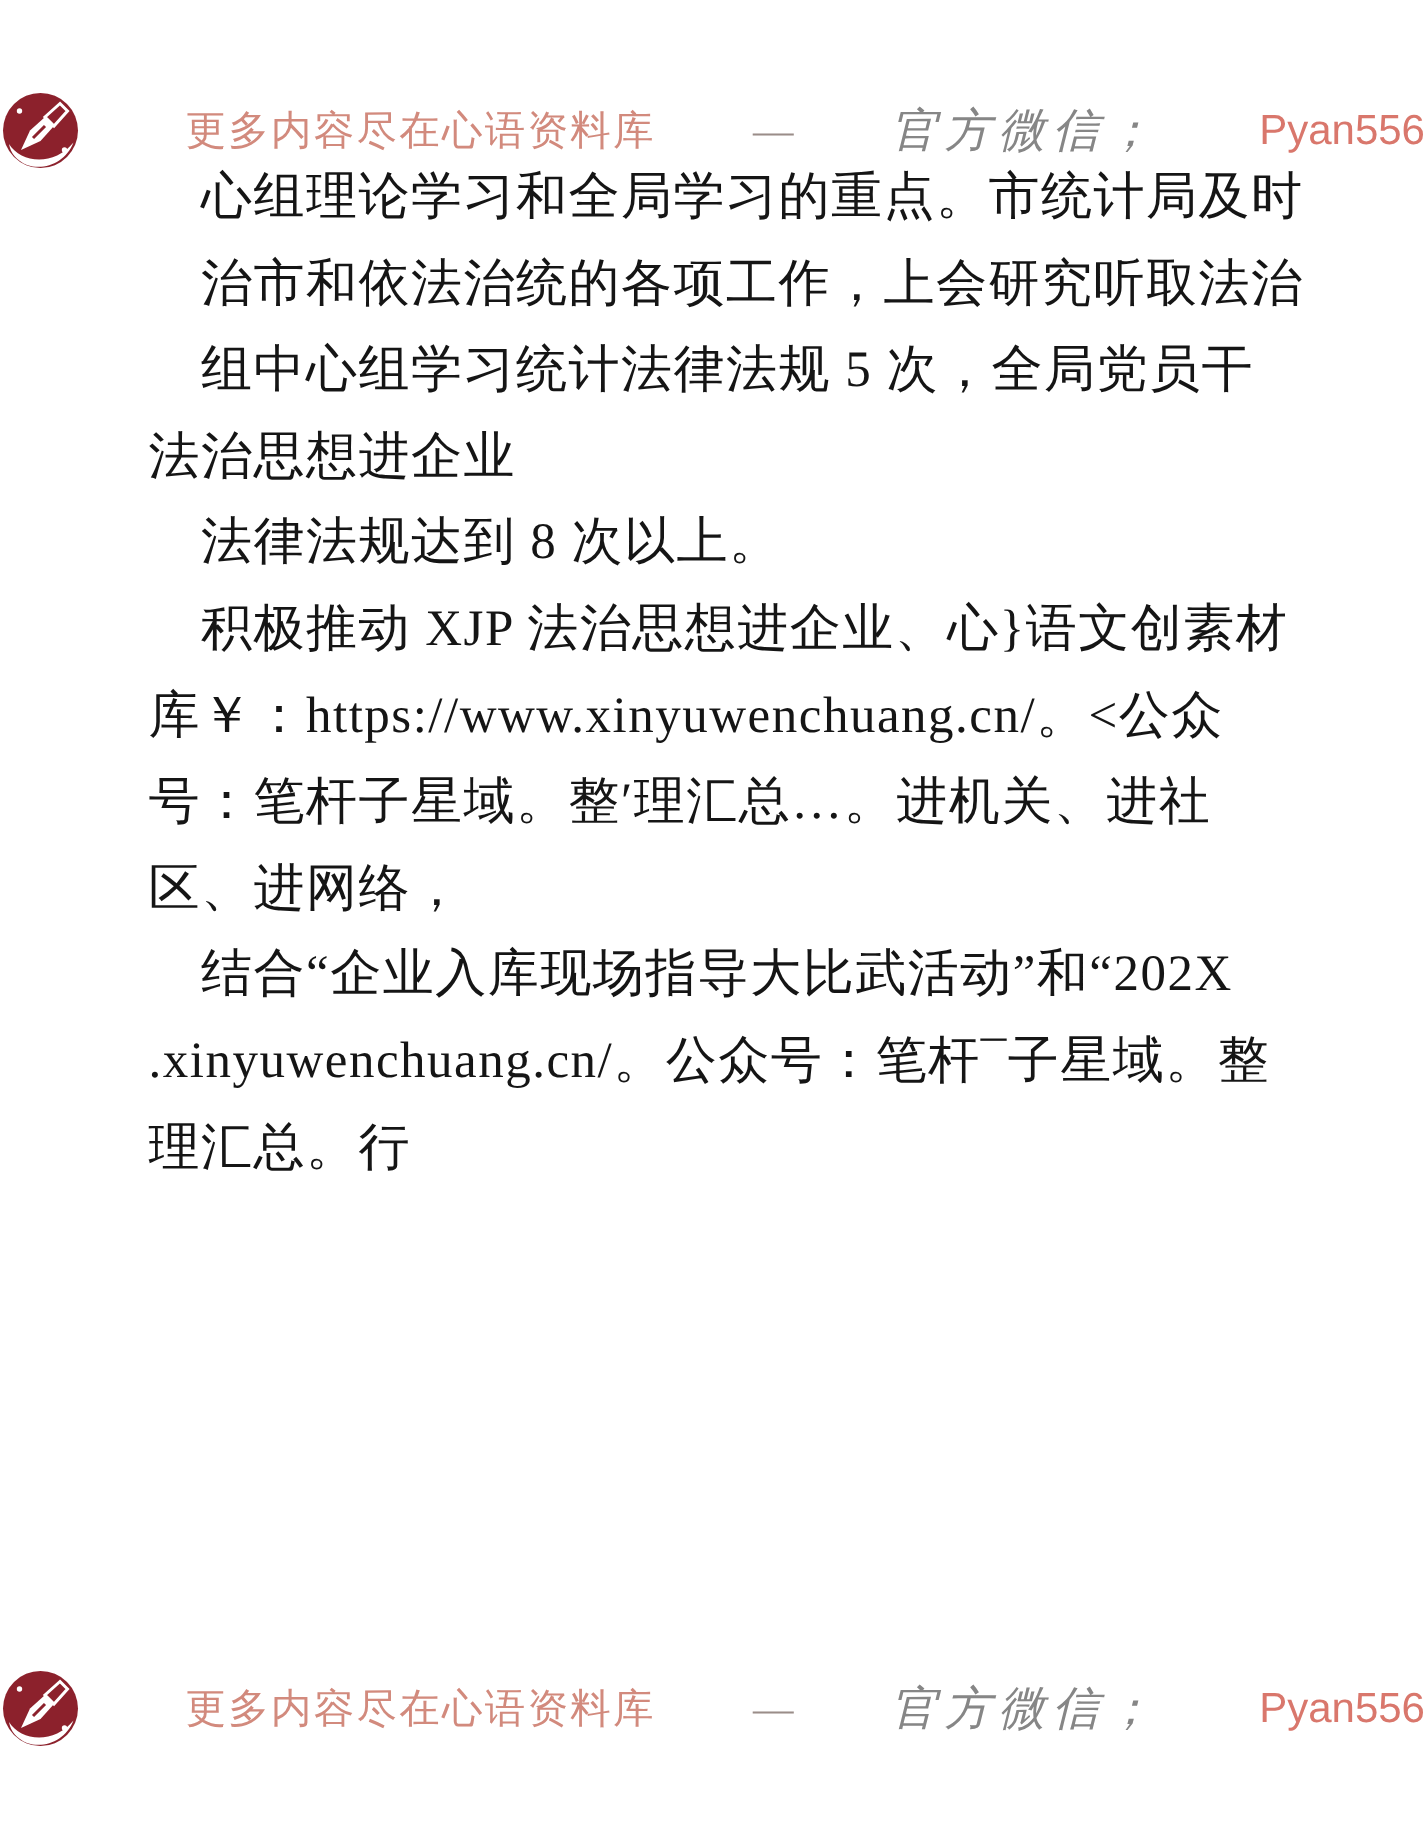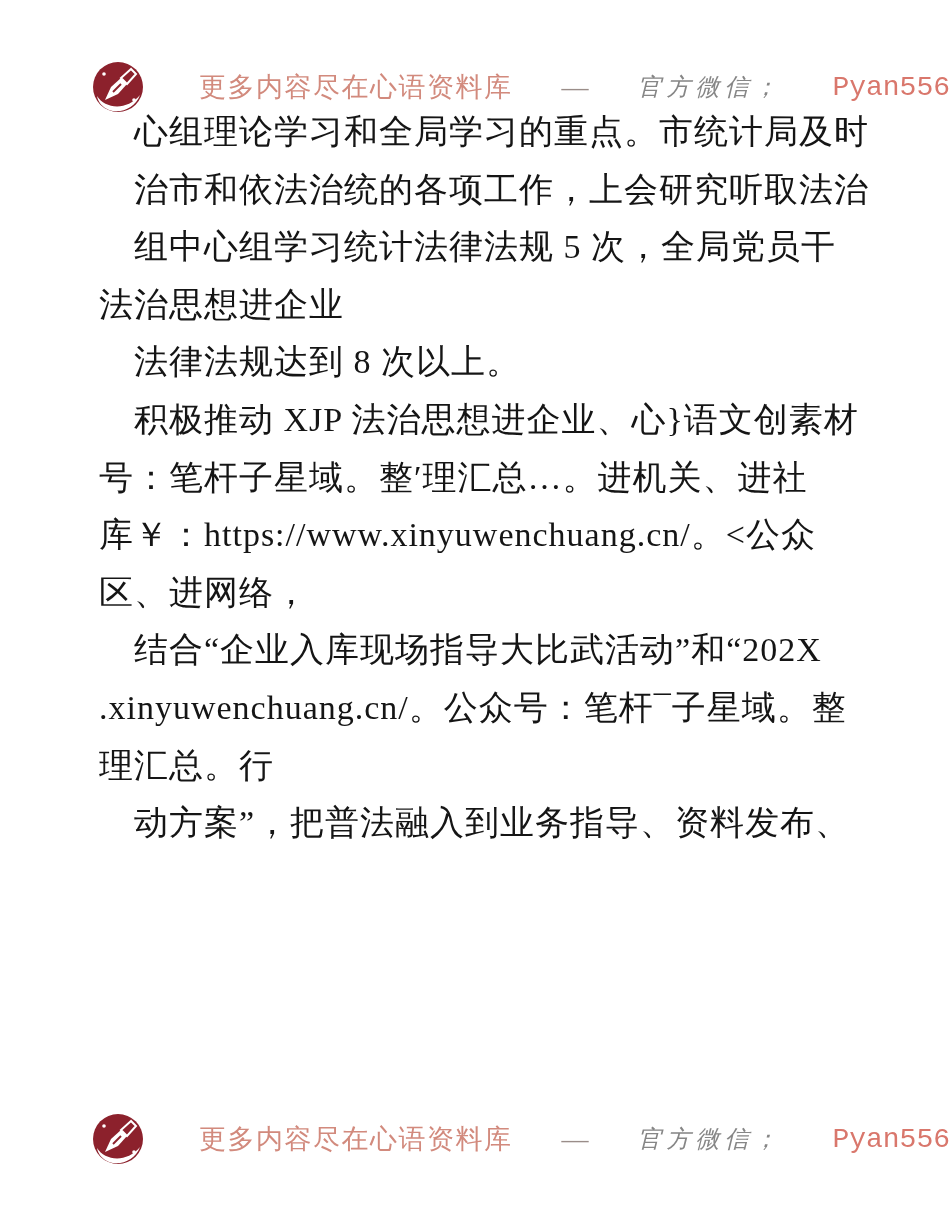--- a/index.html
+++ b/index.html
@@ -5,40 +5,39 @@
   html,body { margin:0; padding:0; }
   body {
     width:950px; height:1230px;
     background:#ffffff;
     position:relative;
     overflow:hidden;
     font-family:"Liberation Serif","DejaVu Serif",serif;
   }
   .watermark {
     position:absolute; left:0; width:100%;
-    display:flex; align-items:center; justify-content:flex-end;
+    display:flex; align-items:center; justify-content:space-between;
     white-space:nowrap;
-    gap:48px;
   }
   .watermark.header { top:60px; }
   .watermark.footer { top:1112px; }
   .logo { width:54px; height:54px; margin-right:6px; flex:0 0 auto; }
   .wm-site {
     color:#d28a7d; font-size:27px; letter-spacing:1.5px;
     font-family:"Liberation Serif","DejaVu Serif",serif;
   }
   .wm-dash { color:#9a8d89; font-size:27px; margin:0 1px; }
   .wm-label {
-    color:#868686; font-size:24px; font-style:italic;
+    color:#868686; font-size:31px; font-style:italic;
     letter-spacing:5px;
     font-family:"Liberation Serif","DejaVu Serif",serif;
   }
   .wm-id {
     color:#d9776c; font-size:28px;
-    font-family:Liberation Mono, monospace;
+    font-family:Liberation Sans, sans-serif;
     margin-left:2px;
   }
   .doc {
     position:absolute; top:103px; left:99px; width:762px;
     color:#151515;
   }
   .line {
     font-size:34px;
     line-height:57.6px;
     letter-spacing:1px;
@@ -65,27 +64,26 @@
     <span class="wm-id">Pyan556</span>
 </div>
 
 <div class="doc">
   <div class="line indent">心组理论学习和全局学习的重点。市统计局及时</div>
   <div class="line indent">治市和依法治统的各项工作，上会研究听取法治</div>
   <div class="line indent">组中心组学习统计法律法规 5 次，全局党员干</div>
   <div class="line">法治思想进企业</div>
   <div class="line indent">法律法规达到 8 次以上。</div>
   <div class="line indent">积极推动 XJP 法治思想进企业、心}语文创素材</div>
+  <div class="line">库￥：https://www.xinyuwenchuang.cn/。&lt;公众</div>
   <div class="line">号：笔杆子星域。整′理汇总…。进机关、进社</div>
-  <div class="line">库￥：https://www.xinyuwenchuang.cn/。&lt;公众</div>
   <div class="line">区、进网络，</div>
   <div class="line indent">结合“企业入库现场指导大比武活动”和“202X</div>
   <div class="line">.xinyuwenchuang.cn/。公众号：笔杆¯子星域。整</div>
   <div class="line">理汇总。行</div>
-  <div class="line indent">动方案”，把普法融入到业务指导、资料发布、</div>
 </div>
 
 <div class="watermark footer">
   <svg class="logo" viewBox="0 0 54 54" aria-hidden="true">
     <circle cx="27" cy="27" r="25" fill="#8c212c"></circle>
     <path d="M6 36 C14 49 36 51 49 35 C44 48 30 54 18 50 C11 47 7 42 6 36 Z" fill="#ffffff"></path>
     <path d="M40 9 L20 27 L14 40 L27 34 L45 14 Z" fill="#ffffff"></path>
     <path d="M40 9 L30 18 L36 24 L45 14 Z" fill="#8c212c" stroke="#ffffff" stroke-width="2"></path>
     <line x1="22" y1="32" x2="30" y2="24" stroke="#8c212c" stroke-width="2"></line>
     <circle cx="13" cy="14" r="1.8" fill="#ffffff"></circle>

